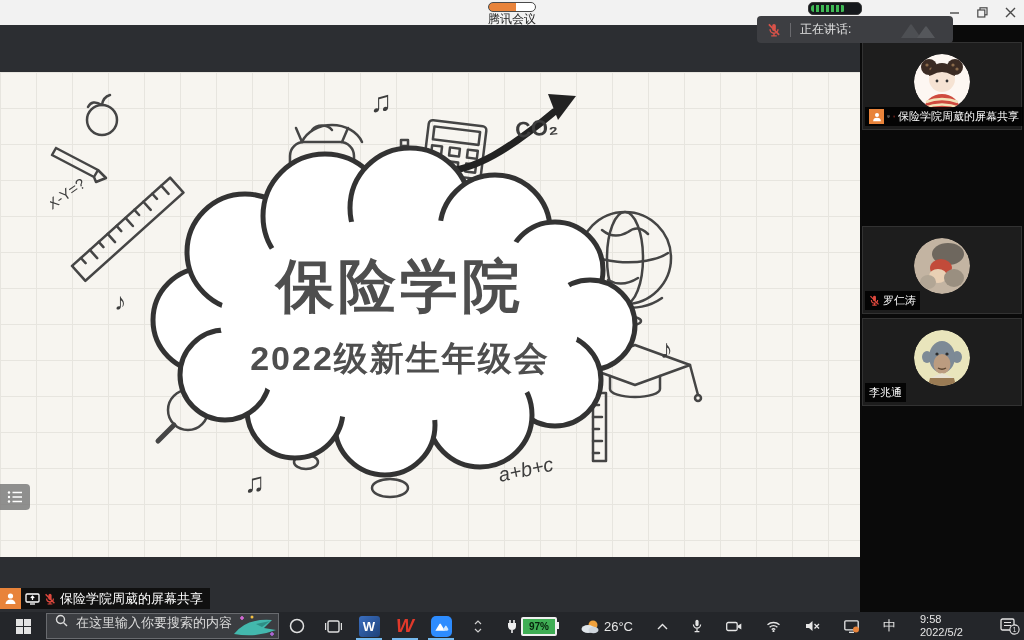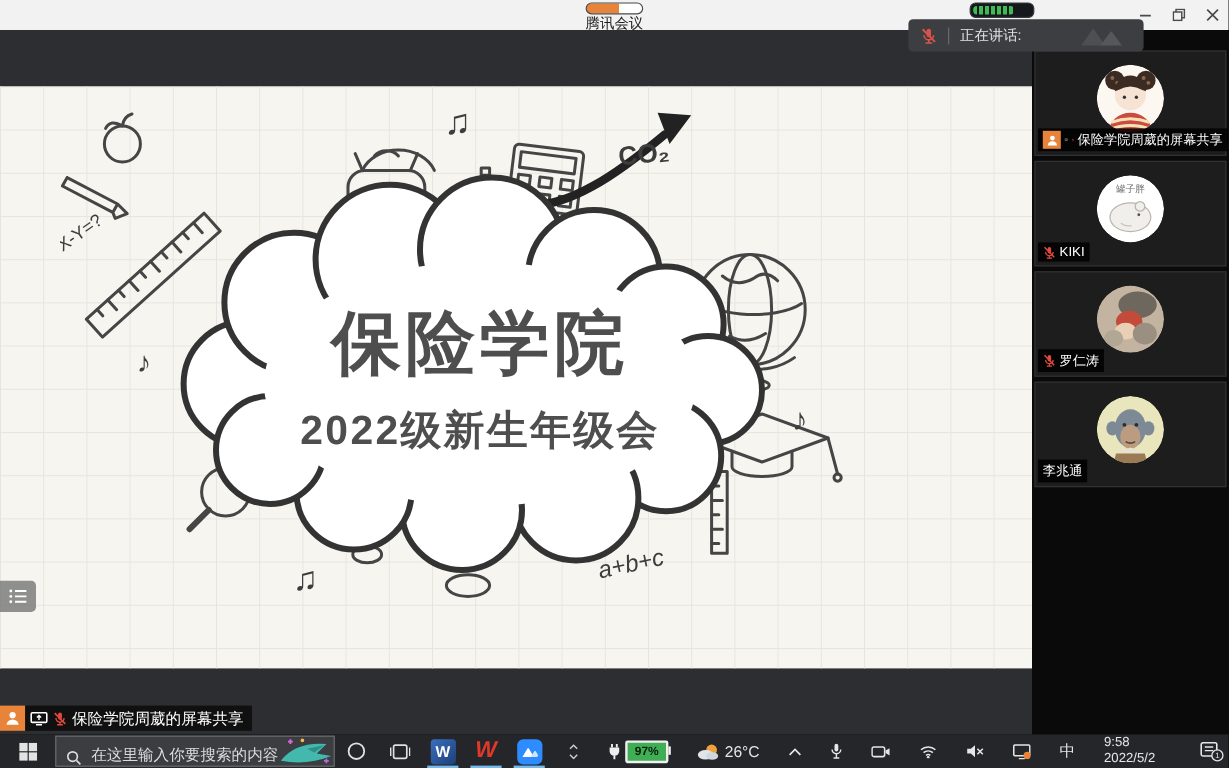--- a/index.html
+++ b/index.html
@@ -53,21 +53,21 @@
     border-radius:50%;overflow:hidden;}
   .name-tag{position:absolute;left:2px;bottom:3px;background:rgba(0,0,0,.85);color:#fff;font-size:11px;
     padding:2px 4px;display:flex;align-items:center;gap:3px;max-width:150px;white-space:nowrap;overflow:hidden;}
   .tag-person{width:15px;height:15px;background:#e8833a;display:flex;align-items:center;justify-content:center;flex:0 0 auto;}
 
   
   .taskbar{position:absolute;left:0;top:612px;width:1024px;height:28px;background:#24262a;
     display:flex;align-items:center;color:#e6e6e6;}
   .start-btn{width:46px;height:28px;display:flex;align-items:center;justify-content:center;}
   .searchbox{width:233px;height:26px;background:#3b3d41;border:1px solid #696b6f;box-sizing:border-box;
-    display:flex;align-items:flex-end;gap:8px;padding:0 8px;position:relative;}
+    display:flex;align-items:flex-start;gap:8px;padding:0 8px;position:relative;}
   .search-text{color:#dcdcdc;font-size:13px;white-space:nowrap;}
   .search-deco{position:absolute;right:0;top:0;}
   .tb-icon{width:36px;height:28px;display:flex;align-items:center;justify-content:center;position:relative;}
   .tb-underline{position:absolute;bottom:0;left:50%;transform:translateX(-50%);width:26px;height:2px;background:#76b9ed;}
   .word-badge{width:21px;height:21px;border-radius:3px;background:linear-gradient(135deg,#3a6ec0,#1e4178);
     color:#fff;font-size:13px;font-weight:bold;display:flex;align-items:center;justify-content:center;}
   .wps-badge{color:#e0392b;font-size:19px;font-weight:bold;font-style:italic;line-height:20px;}
   .meet-badge{width:21px;height:21px;border-radius:5px;background:#2d8cff;display:flex;align-items:center;justify-content:center;}
   .tray{margin-left:auto;display:flex;align-items:center;gap:24px;padding-right:4px;font-size:12px;}
   .chevstack{display:flex;flex-direction:column;gap:3px;align-items:center;}
@@ -300,41 +300,20 @@
         <svg width="11" height="11" viewBox="0 0 12 12">
           <rect x="4.4" y="0.8" width="3.2" height="6" rx="1.6" fill="#e0493e"></rect>
           <path d="M2.6 5.4 a3.4 3.4 0 0 0 6.8 0" stroke="#e0493e" stroke-width="1.2" fill="none"></path>
           <path d="M6 8.8 V11 M3.6 11 H8.4" stroke="#e0493e" stroke-width="1.2"></path>
           <path d="M1.6 1.2 L10.4 10.2" stroke="#e0493e" stroke-width="1.4"></path>
         </svg>
         <span>保险学院周葳的屏幕共享</span>
       </div>
     </div>
 
-    <div class="tile" style="top:109px">
-      <div class="avatar">
-        <svg width="56" height="56" viewBox="0 0 56 56">
-          <circle cx="28" cy="28" r="28" fill="#ffffff"></circle>
-          <ellipse cx="28" cy="35" rx="17" ry="12" fill="#f1efec" stroke="#b9b4ac" stroke-width="1"></ellipse>
-          <circle cx="36" cy="26" r="4" fill="#f1efec" stroke="#b9b4ac" stroke-width="1"></circle>
-          <circle cx="35" cy="33" r="1.2" fill="#555"></circle>
-          <path d="M20,40 q4,3 9,2" stroke="#c7c2ba" fill="none"></path>
-          <text x="28" y="14" font-size="8" text-anchor="middle" fill="#6b6b6b" font-family="Liberation Sans,sans-serif">罐子胖</text>
-        </svg>
-      </div>
-      <div class="name-tag">
-        <svg width="11" height="11" viewBox="0 0 12 12">
-          <rect x="4.4" y="0.8" width="3.2" height="6" rx="1.6" fill="#e0493e"></rect>
-          <path d="M2.6 5.4 a3.4 3.4 0 0 0 6.8 0" stroke="#e0493e" stroke-width="1.2" fill="none"></path>
-          <path d="M6 8.8 V11 M3.6 11 H8.4" stroke="#e0493e" stroke-width="1.2"></path>
-          <path d="M1.6 1.2 L10.4 10.2" stroke="#e0493e" stroke-width="1.4"></path>
-        </svg>
-        <span>KIKI</span>
-      </div>
-    </div>
 
     <div class="tile" style="top:293px">
       <div class="avatar">
         <svg width="56" height="56" viewBox="0 0 56 56">
           <circle cx="28" cy="28" r="28" fill="#e9e5bc"></circle>
           <ellipse cx="13" cy="27" rx="5" ry="6" fill="#7d8a96"></ellipse>
           <ellipse cx="43" cy="27" rx="5" ry="6" fill="#7d8a96"></ellipse>
           <ellipse cx="28" cy="27" rx="13" ry="16" fill="#7d8a96"></ellipse>
           <ellipse cx="28" cy="34" rx="8.5" ry="10" fill="#bb9c80"></ellipse>
           <circle cx="23" cy="24" r="1.6" fill="#2c2c2c"></circle>

